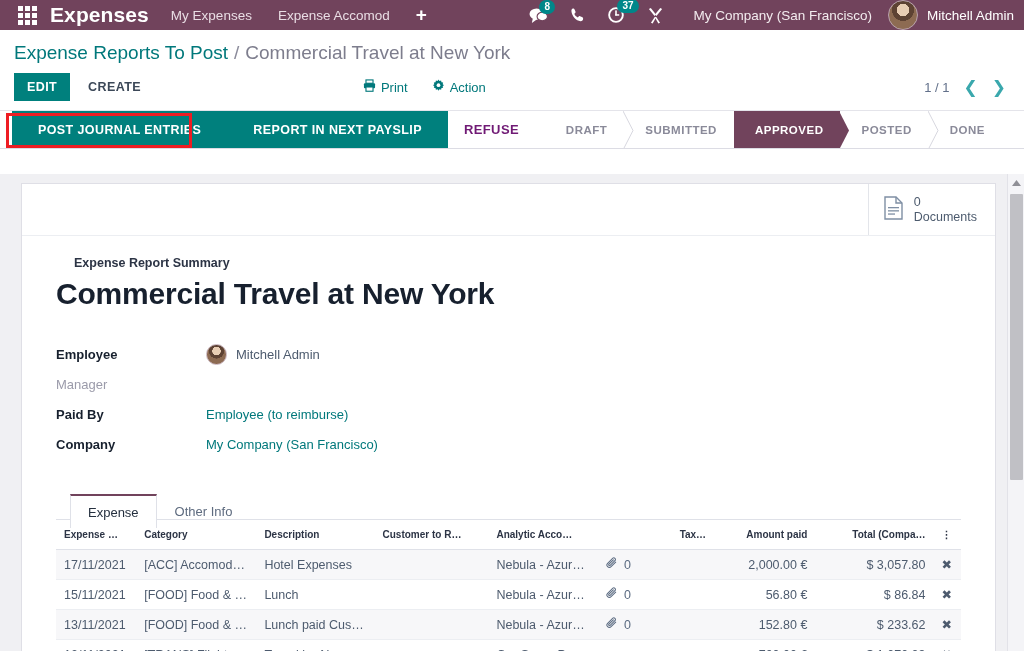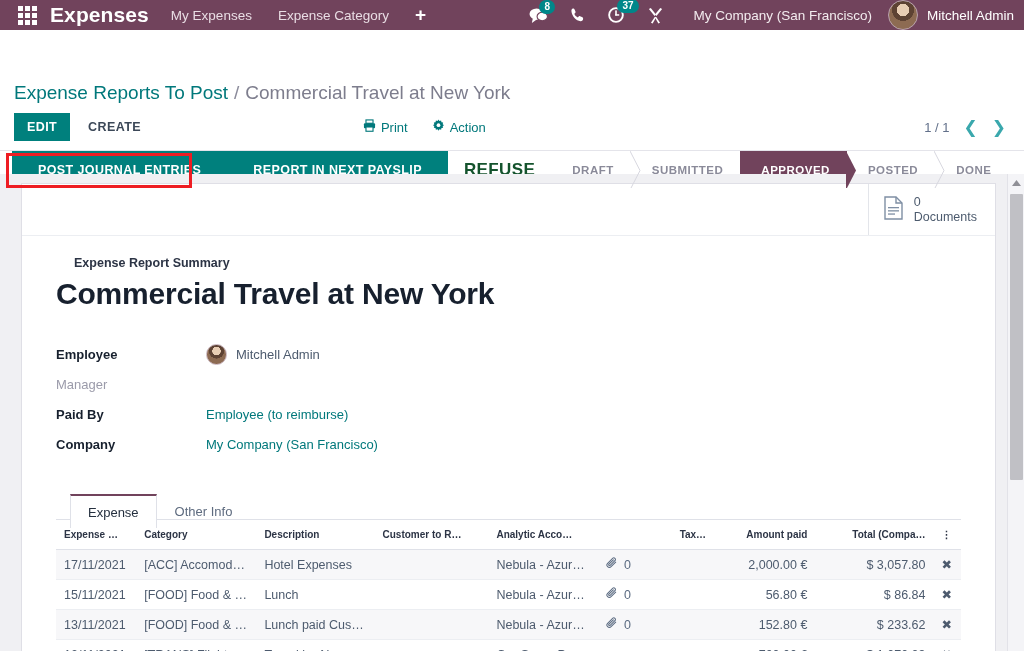--- a/index.html
+++ b/index.html
@@ -44,21 +44,21 @@
   }
   .company-name { font-size: 13.5px; color: #f3ecef; margin: 0 16px 0 18px; cursor: pointer; white-space: nowrap; }
   .avatar-nav {
     width: 30px; height: 30px; border-radius: 50%;
     background: radial-gradient(circle at 50% 32%, #e8cdb3 0 26%, #5d4233 27% 46%, #8d6b52 47% 100%);
     border: 1px solid #b9a3ad; margin-right: 9px; flex: none;
   }
   .user-name { font-size: 13.5px; color: #ffffff; cursor: pointer; white-space: nowrap; }
 
   
-  .breadcrumb-bar { padding: 12px 0 0 14px; display: flex; align-items: baseline; margin-top: 40px; }
+  .breadcrumb-bar { padding: 12px 0 0 14px; display: flex; align-items: baseline; }
   .crumb-root { font-size: 19px; color: #00787b; cursor: pointer; }
   .crumb-sep { font-size: 19px; color: #8a8a9a; margin: 0 6px; }
   .crumb-active { font-size: 19px; color: #7d7d8d; }
 
   
   .control-row {
     display: flex; align-items: center; padding: 9px 0 9px 14px;
     position: relative; min-height: 42px;
   }
   .btn-edit {
@@ -80,21 +80,21 @@
     display: flex; align-items: stretch; border-top: 1px solid #e4e4ea;
     border-bottom: 1px solid #dcdce4; background: #ffffff; height: 39px; position: relative;
   }
   .sb-left { display: flex; align-items: stretch; padding-left: 12px; }
   .btn-primary-flat {
     background: #00807d; color: #ffffff; font-size: 12.5px; font-weight: bold;
     letter-spacing: .4px; padding: 0 26px; display: flex; align-items: center;
     cursor: pointer; border: none; white-space: nowrap;
   }
   .btn-secondary-flat {
-    background: transparent; color: #14532d; font-size: 17px; font-weight: bold;
+    background: transparent; color: #701a75; font-size: 13px; font-weight: bold;
     letter-spacing: .4px; padding: 0 16px; display: flex; align-items: center;
     cursor: pointer; border: none; white-space: nowrap;
   }
   .highlight-box {
     position: absolute; left: 6px; top: 2px; width: 186px; height: 35px;
     border: 3px solid #ee1d23; pointer-events: none; z-index: 5;
   }
   .pipeline { margin-left: auto; display: flex; align-items: stretch; padding-right: 22px; }
   .stage {
     position: relative; display: flex; align-items: center; padding: 0 17px 0 21px;
@@ -201,21 +201,21 @@
       <i></i>
       <i></i>
       <i></i>
       <i></i>
       <i></i>
       <i></i>
       <i></i>
   </div>
   <div class="brand">Expenses</div>
   <div class="nav-link">My Expenses</div>
-  <div class="nav-link">Expense Category</div>
+  <div class="nav-link">Expense Accomod</div>
   <div class="nav-plus">+</div>
 
   <div class="nav-right">
     <div class="icon-btn">
       <svg width="19" height="17" viewBox="0 0 20 18">
         <ellipse cx="8" cy="7.5" rx="7.5" ry="6" fill="#ffffff"></ellipse>
         <path d="M4 12 L3 17 L8.5 13 Z" fill="#ffffff"></path>
         <ellipse cx="14" cy="10" rx="5.5" ry="4.5" fill="#ffffff" stroke="#71435c" stroke-width="1.2"></ellipse>
       </svg>
       <span class="badge">8</span>

